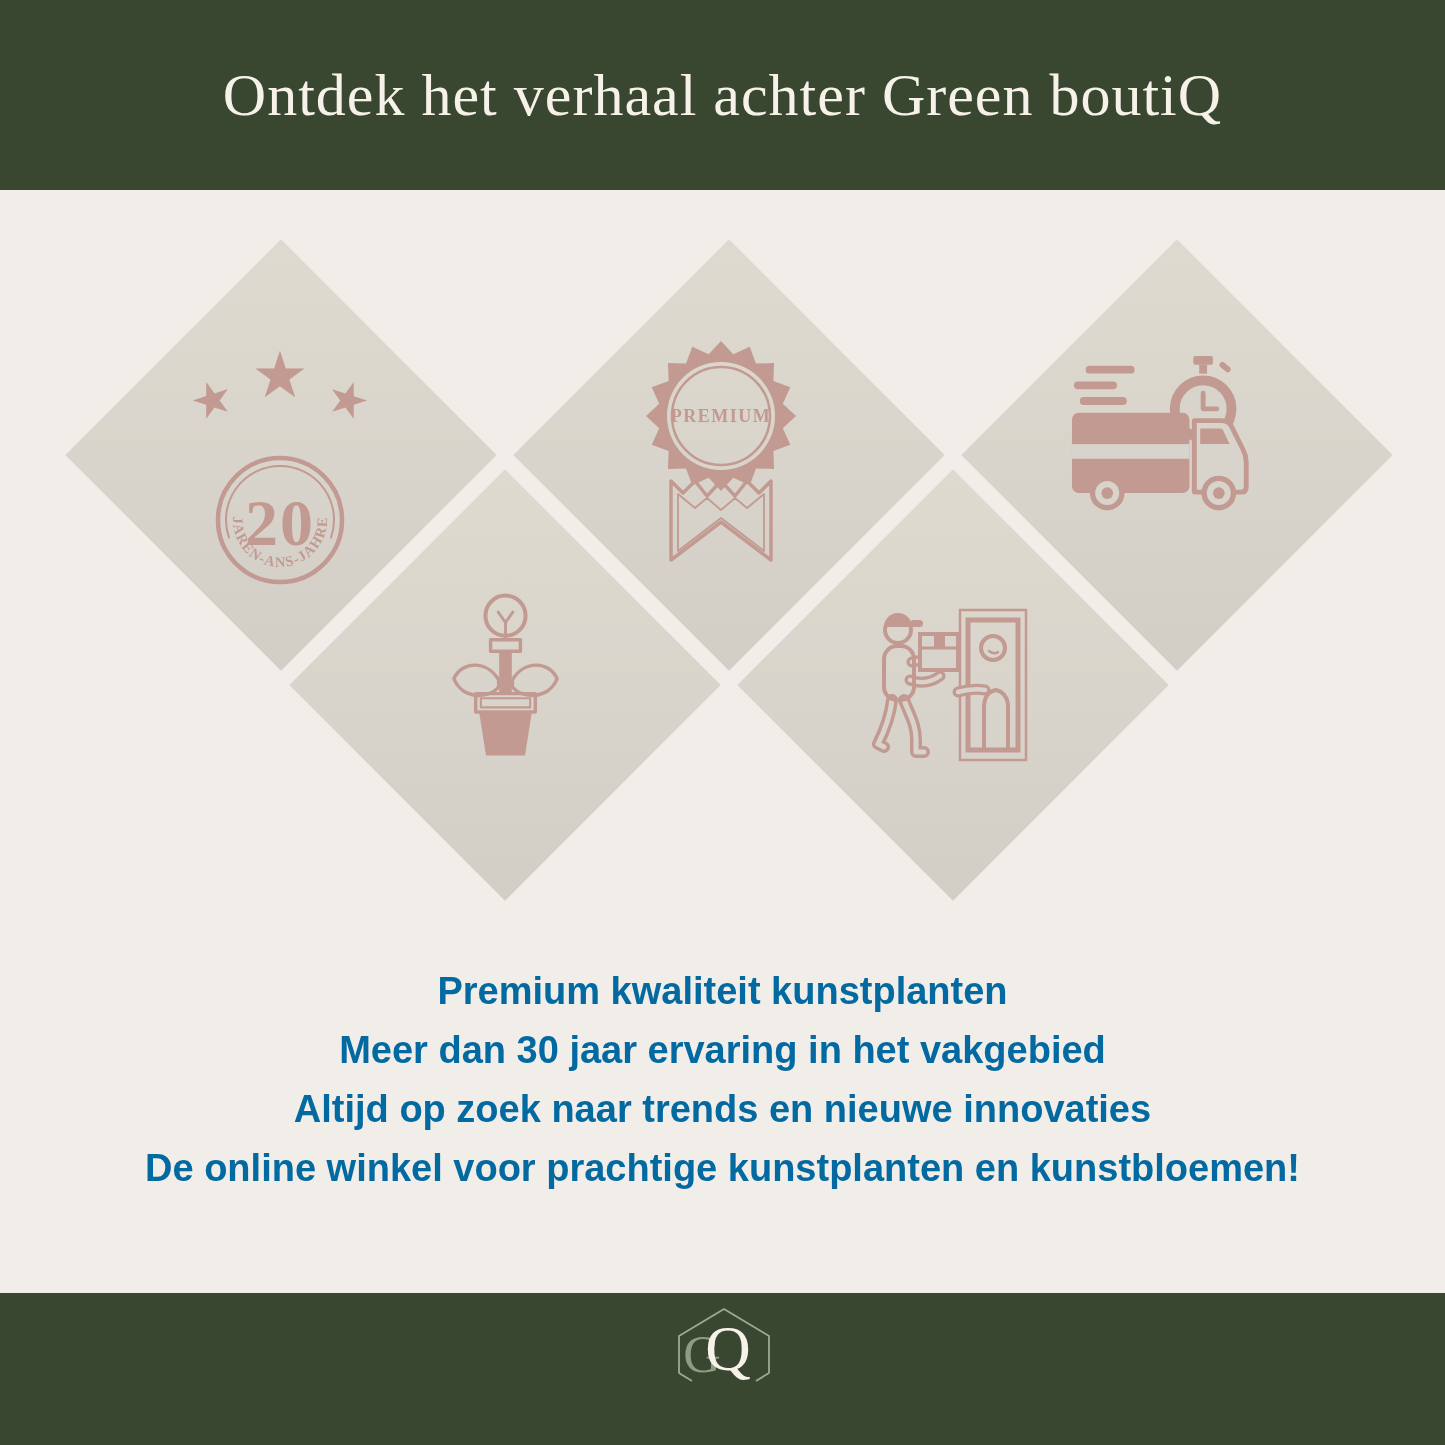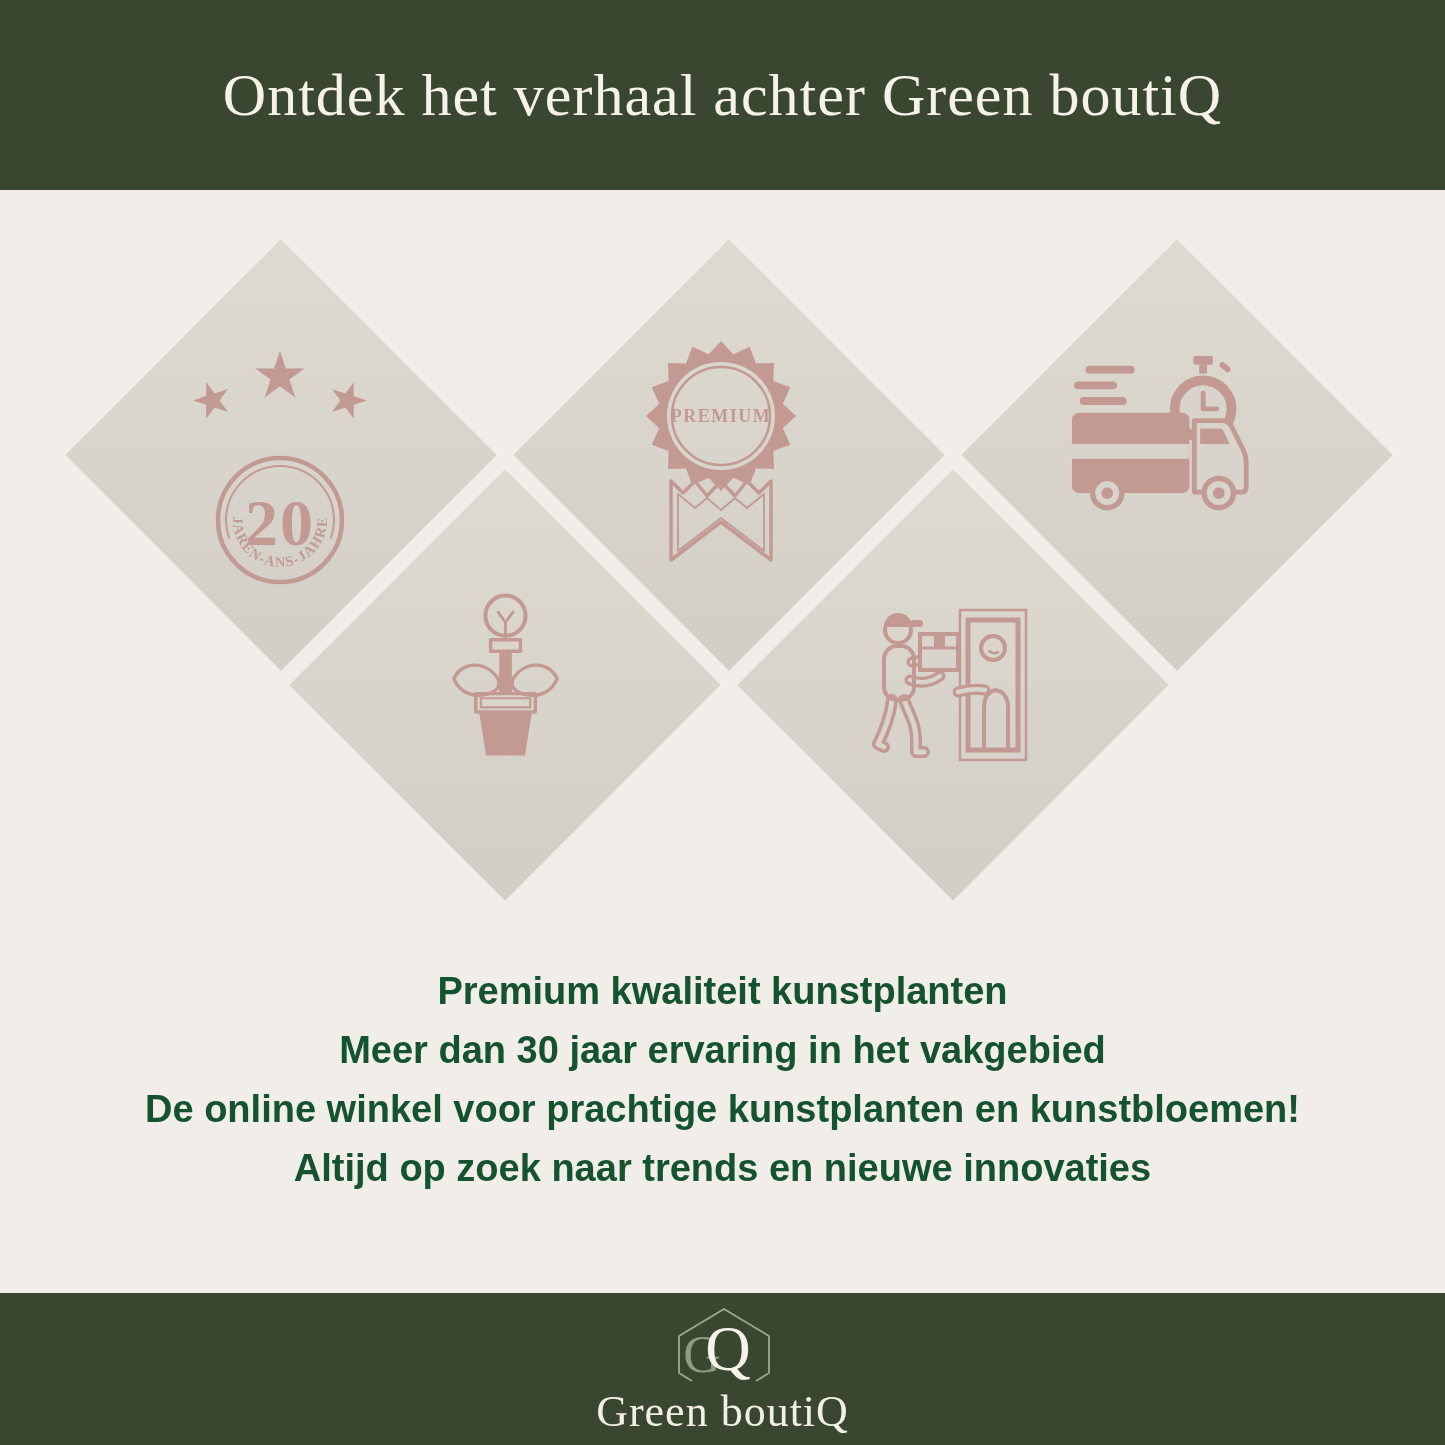--- a/index.html
+++ b/index.html
@@ -29,21 +29,21 @@
   .icon{position:absolute;}
   .icon-20{left:180px;top:340px;}
   .icon-premium{left:621px;top:296px;}
   .icon-truck{left:1070px;top:356px;}
   .icon-plant{left:448px;top:587px;}
   .icon-courier{left:872px;top:604px;}
   
   .benefits{position:absolute;left:0;top:962px;width:1445px;text-align:center;}
   .benefit-line{
     height:59px;line-height:59px;font-size:38px;font-weight:bold;
-    color:#14532d;letter-spacing:0px;white-space:nowrap;
+    color:#0369a1;letter-spacing:0px;white-space:nowrap;
   }
   
   .logo{position:absolute;left:662px;top:1302px;}
   .brand-wordmark{
     position:absolute;left:0;top:1386px;width:1445px;text-align:center;
     font-family:"Liberation Serif",serif;font-size:44px;color:#f3efe4;
     letter-spacing:1px;
   }
   svg text{font-family:"Liberation Serif",serif;}
   .star-text{font-family:"DejaVu Sans",sans-serif;}
@@ -154,27 +154,26 @@
       <rect x="38" y="16" width="13" height="7" rx="3.5" fill="#c29a91" stroke="none"></rect>
       <rect x="48" y="30" width="38" height="36" fill="#d8d4cb" stroke-width="4" stroke-linejoin="miter"></rect>
       <path d="M48 44 H86" stroke-width="3"></path>
       <rect x="62" y="30" width="11" height="14" fill="#c29a91" stroke="none"></rect>
     </g>
   </svg>
 
   <section class="benefits">
     <div class="benefit-line">Premium kwaliteit kunstplanten</div>
     <div class="benefit-line">Meer dan 30 jaar ervaring in het vakgebied</div>
+    <div class="benefit-line">Altijd op zoek naar trends en nieuwe innovaties</div>
     <div class="benefit-line">De online winkel voor prachtige kunstplanten en kunstbloemen!</div>
-    <div class="benefit-line">Altijd op zoek naar trends en nieuwe innovaties</div>
   </section>
 
   <footer class="banner bottom"></footer>
 
   <svg class="logo" width="124" height="92" viewBox="0 0 124 92">
     <path d="M30 79 L17 71 V34 L62 7 L107 34 V71 L94 79" fill="none" stroke="#9caa92" stroke-width="1.8" stroke-linejoin="round"></path>
     <text x="40" y="70" font-size="52" text-anchor="middle" fill="#8e9c85">G</text>
     <text x="66" y="68" font-size="63" text-anchor="middle" fill="#f6f2e9">Q</text>
   </svg>
 
-  <div class="brand-wordmark">Green boutiQ</div>
 
 </div>
 
 </body></html>

